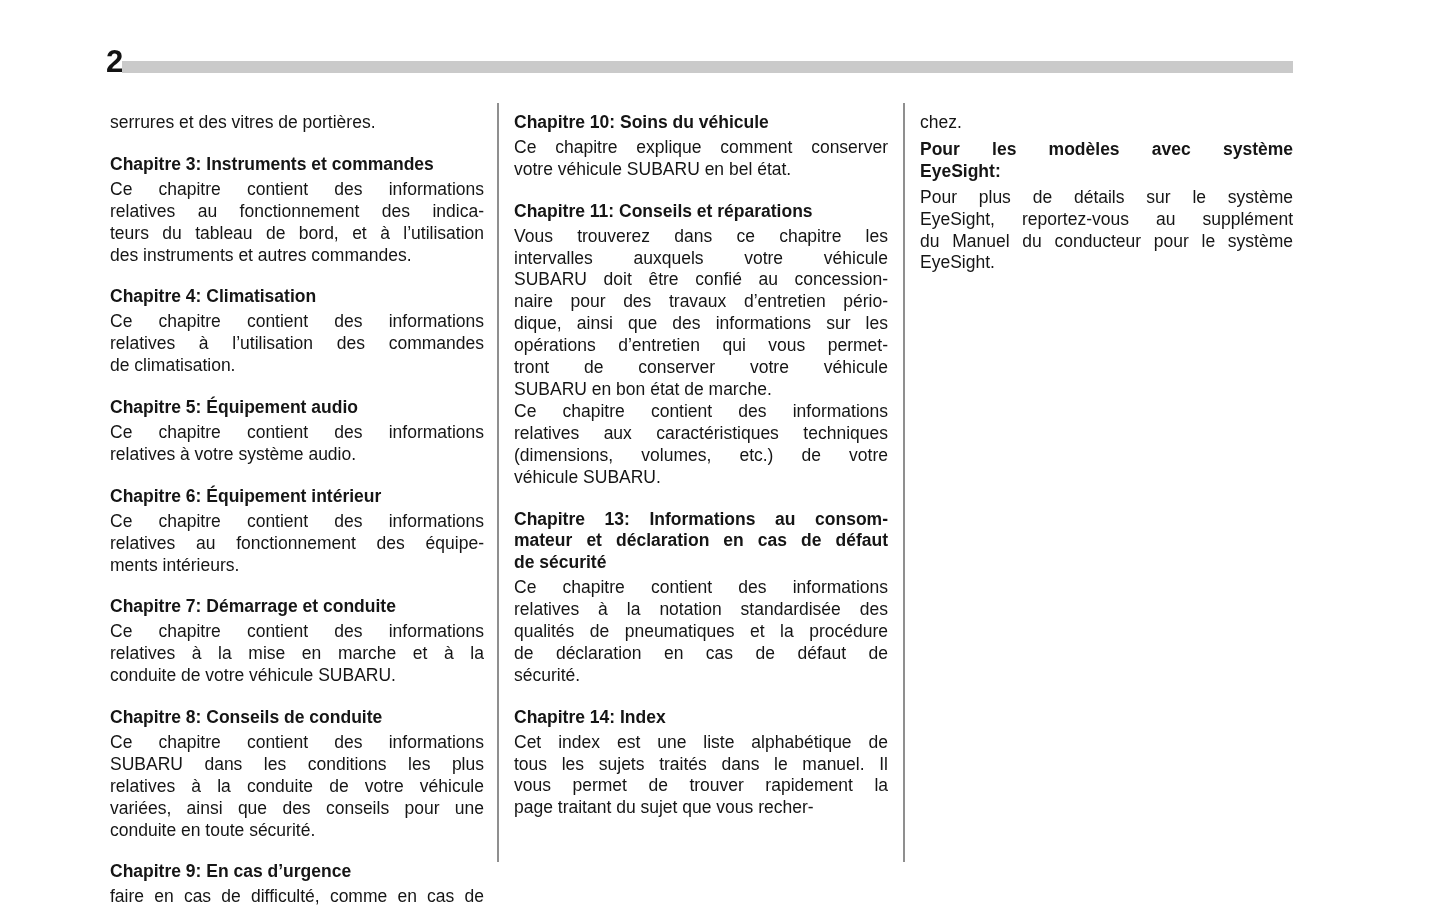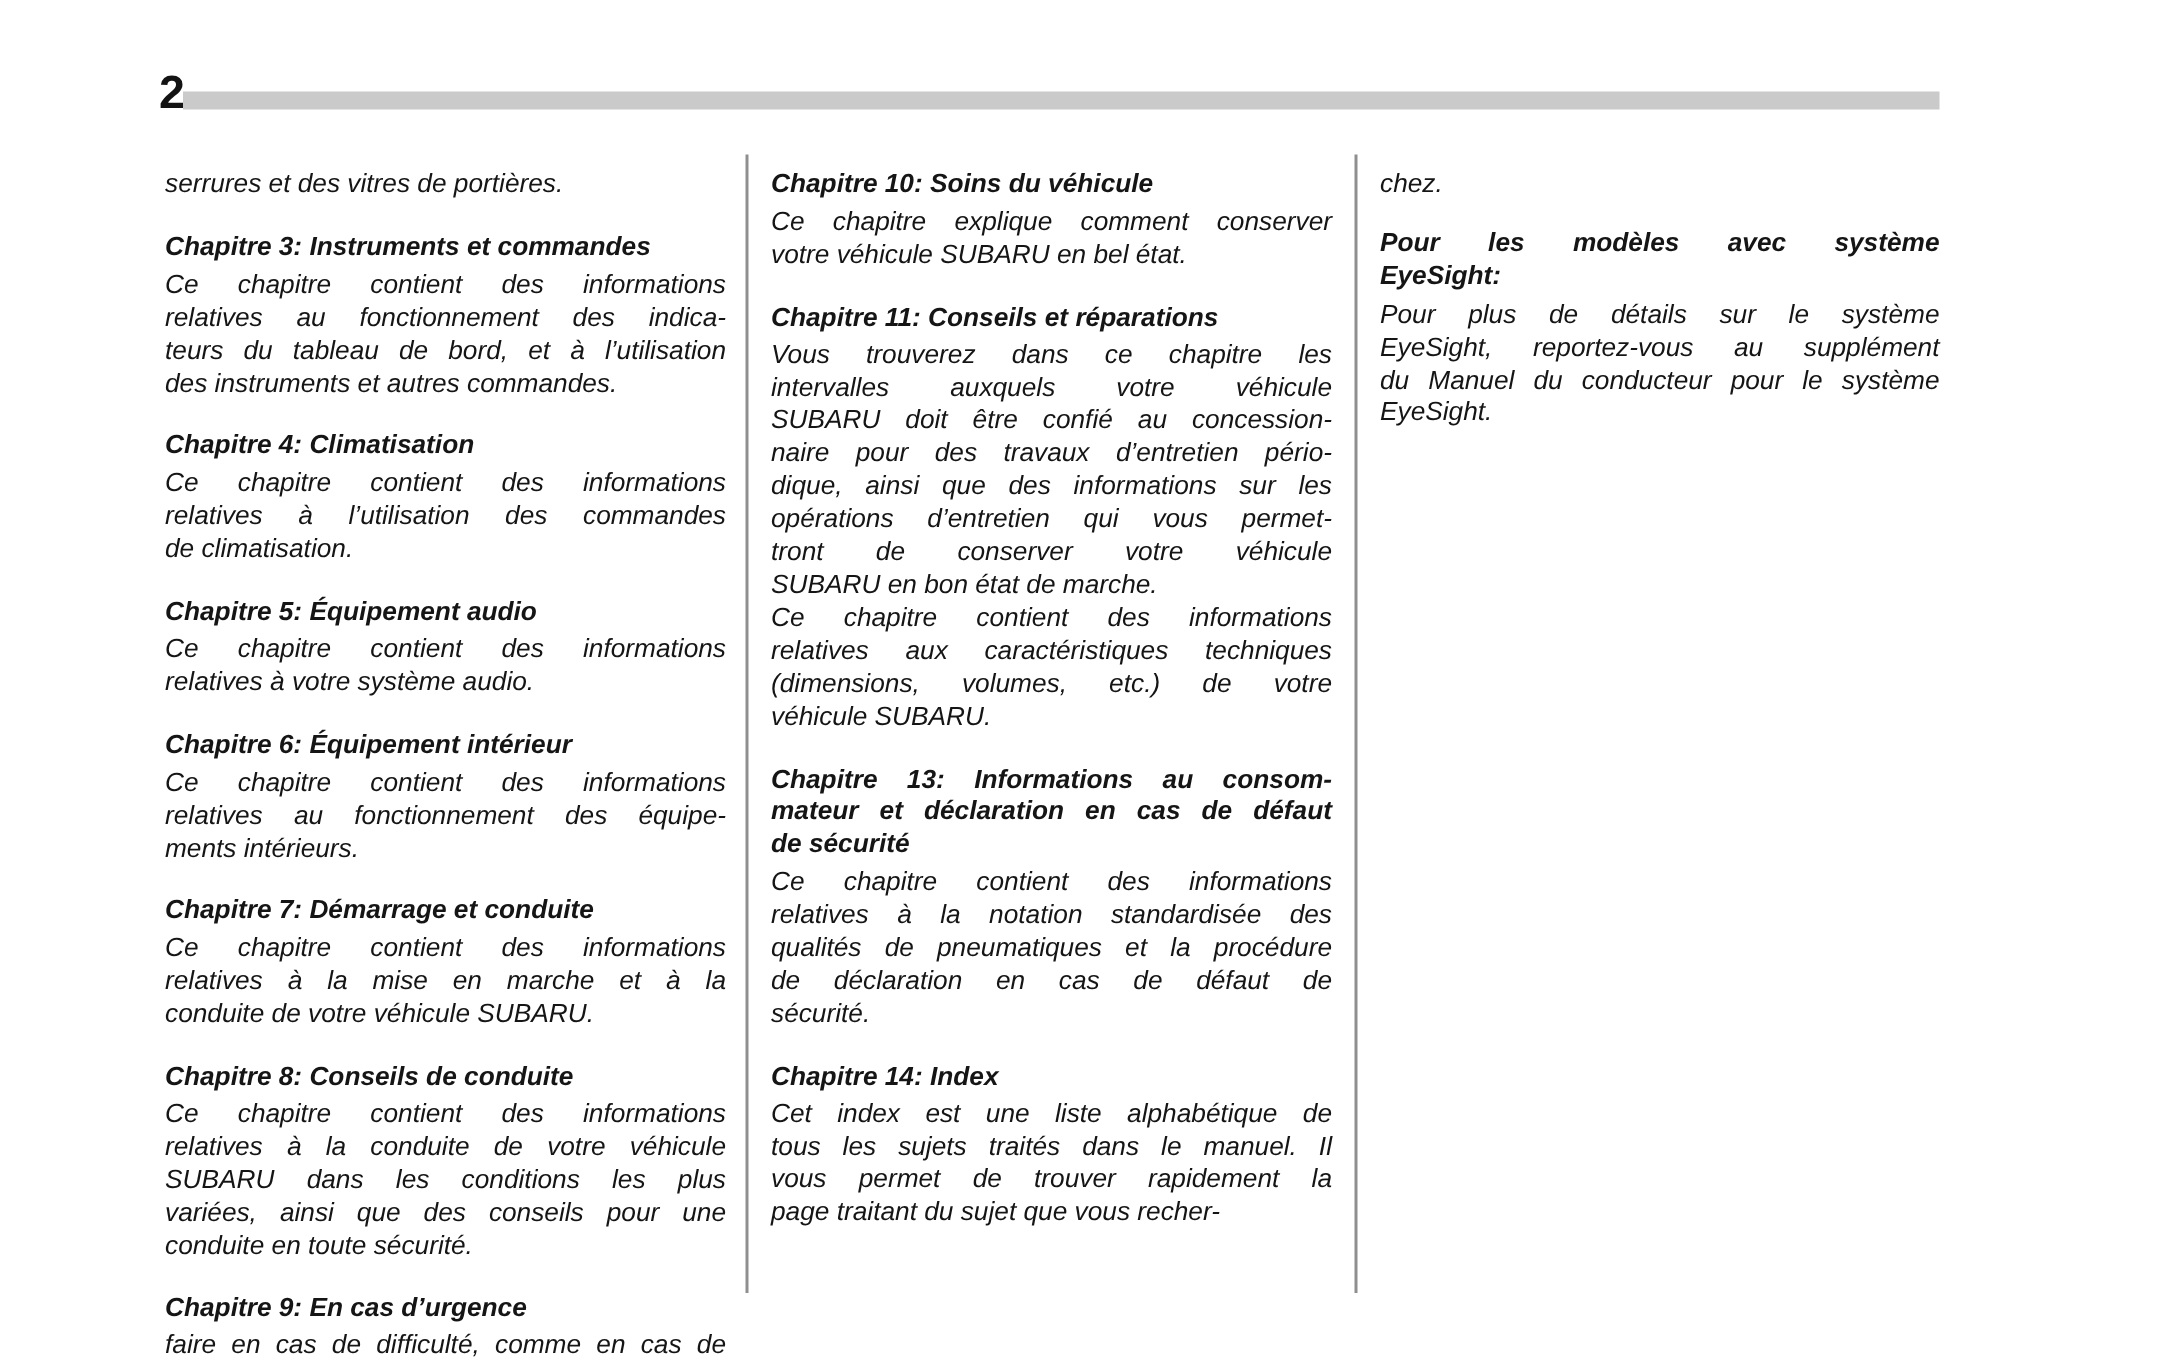--- a/index.html
+++ b/index.html
@@ -49,28 +49,28 @@
   .col {
     position: absolute;
     top: 112px;
     width: 374px;
     font-size: 17.5px;
     line-height: 21.9px;
   }
   #col-left   { left: 110px; }
   #col-middle { left: 514px; }
   #col-right  { left: 920px; width: 373px; }
-  .block { margin: 0; font-style: italic; }
+  .block { margin: 0; }
   .block.heading {
     font-weight: bold;
     margin: 20px 0 3px 0;
   }
   .block.section-heading {
     font-weight: bold;
-    margin: 17px 0 4px 0;
+    margin: 5px 0 4px 0;
   }
   .col > .block:first-child { margin-top: 0; }
   .line {
     text-align: justify;
     text-align-last: justify;
   }
   .line.last {
     text-align: left;
     text-align-last: auto;
   }
@@ -125,22 +125,22 @@
       <div class="block paragraph">
         <div class="line">Ce chapitre contient des informations</div>
         <div class="line">relatives à la mise en marche et à la</div>
         <div class="line last">conduite de votre véhicule SUBARU.</div>
       </div>
       <div class="block heading">
         <div class="line last">Chapitre 8: Conseils de conduite</div>
       </div>
       <div class="block paragraph">
         <div class="line">Ce chapitre contient des informations</div>
+        <div class="line">SUBARU dans les conditions les plus</div>
         <div class="line">relatives à la conduite de votre véhicule</div>
-        <div class="line">SUBARU dans les conditions les plus</div>
         <div class="line">variées, ainsi que des conseils pour une</div>
         <div class="line last">conduite en toute sécurité.</div>
       </div>
       <div class="block heading">
         <div class="line last">Chapitre 9: En cas d’urgence</div>
       </div>
       <div class="block paragraph">
         <div class="line">faire en cas de difficulté, comme en cas de</div>
         <div class="line last">crevaison ou de surchauffe du moteur.</div>
       </div>

